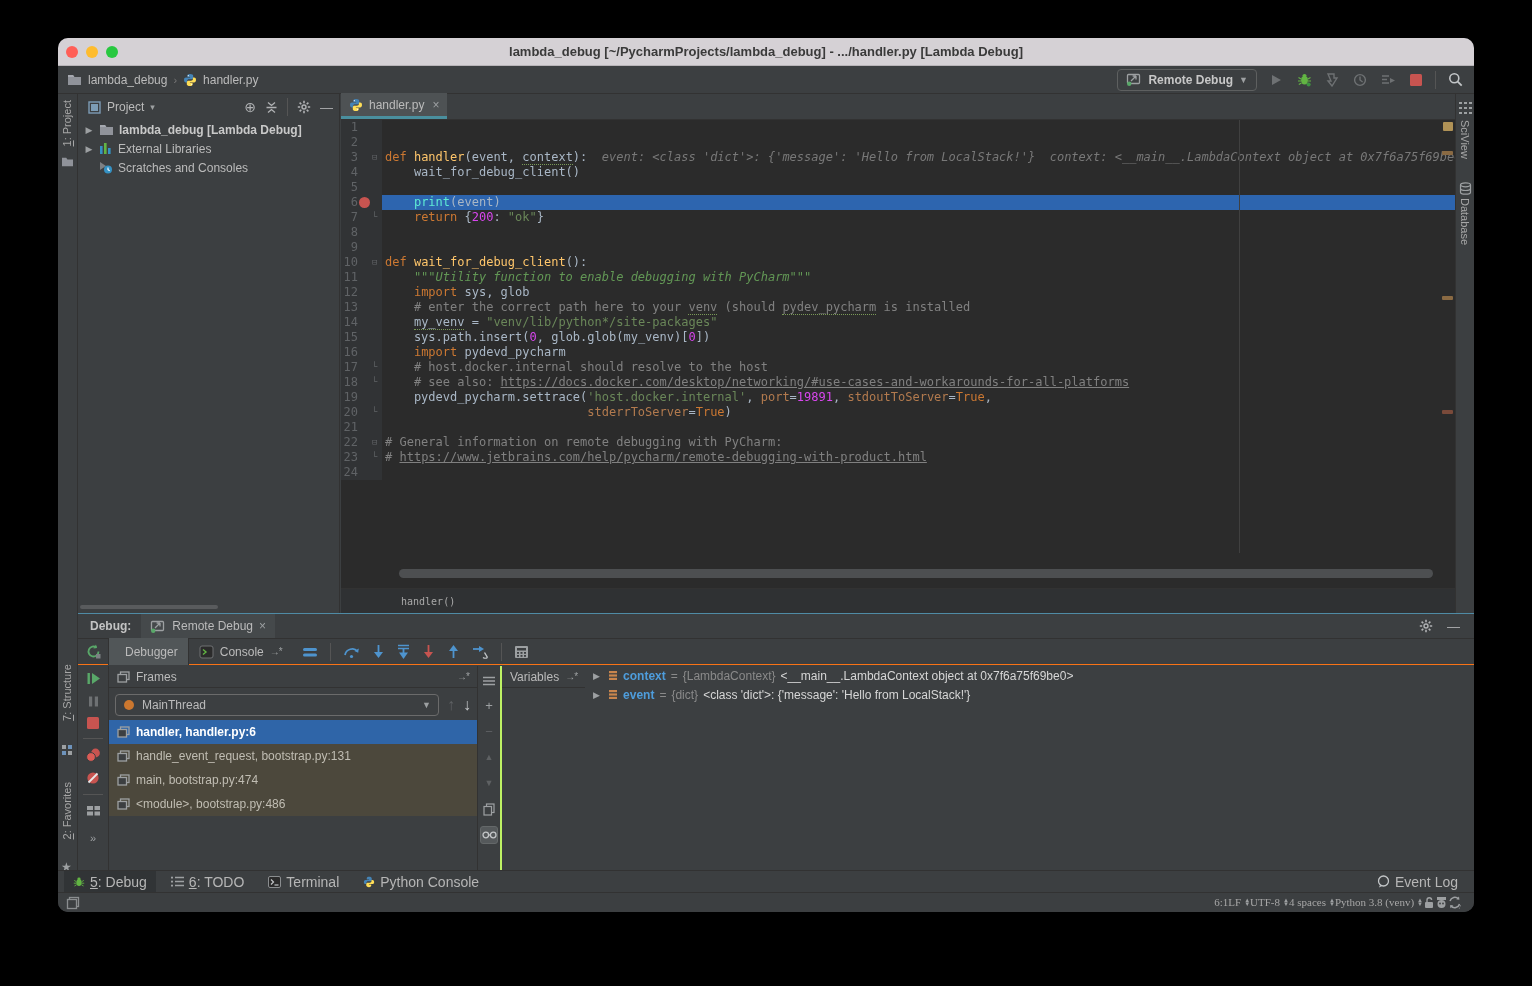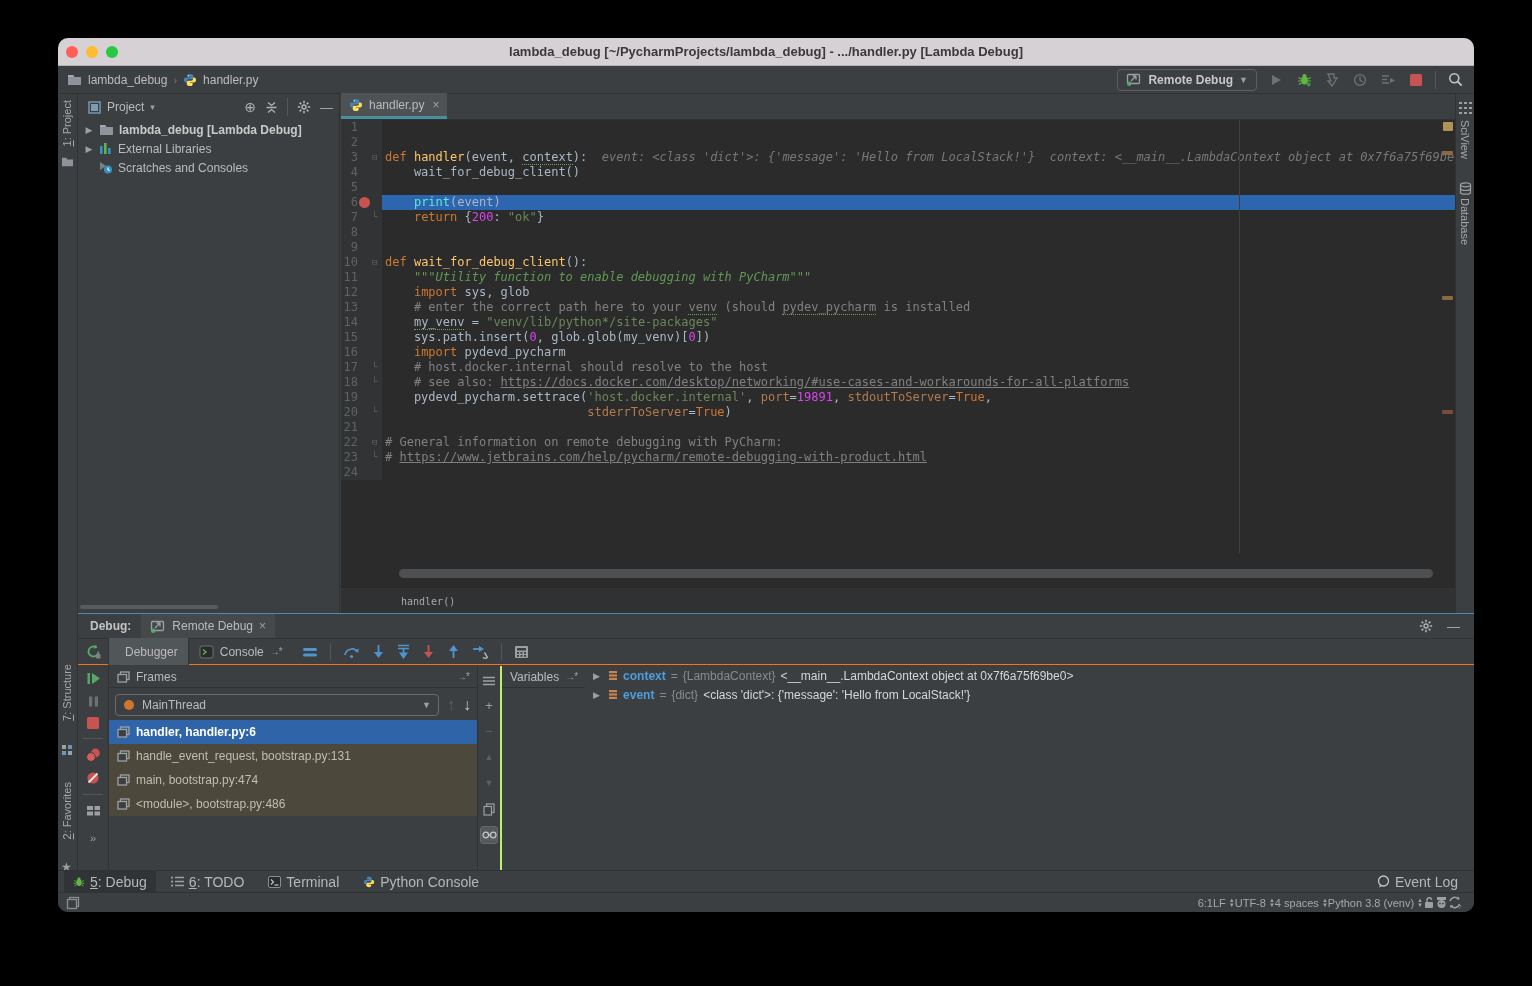--- a/index.html
+++ b/index.html
@@ -140,21 +140,21 @@
   
   #bottom-tabs { position:absolute; left:0; right:0; top:832px; height:22px; background:#3c3f41;
                  border-top:1px solid #323232; display:flex; align-items:center; font-size:14px;
                  color:#b6b6b6; }
   .htab { height:22px; display:flex; align-items:center; gap:5px; padding:0 9px; margin-left:6px; }
   .htab.active { background:#313436; }
   #event-log { margin-left:auto; display:flex; align-items:center; gap:5px; padding-right:16px; }
   #statusbar { position:absolute; left:0; right:0; top:854px; height:20px; background:#3c3f41;
                border-top:1px solid #323232; display:flex; align-items:center; font-size:11px;
                color:#a7a7a7; padding:0 8px; }
-  #status-right { margin-left:auto; display:flex; align-items:center; padding-right:4px; }
+  #status-right { margin-left:auto; display:flex; align-items:flex-start; padding-right:4px;font-family:Liberation Serif, serif; }
   .sel-arrows { display:inline-flex; flex-direction:column; line-height:4.5px; font-size:6px;
                 color:#9da0a2; vertical-align:middle; margin-left:3px; }
   .sb-item { display:flex; align-items:center; }
 
   svg { display:block; }
 </style>
 </head>
 <body>
 
 <div id="window">

